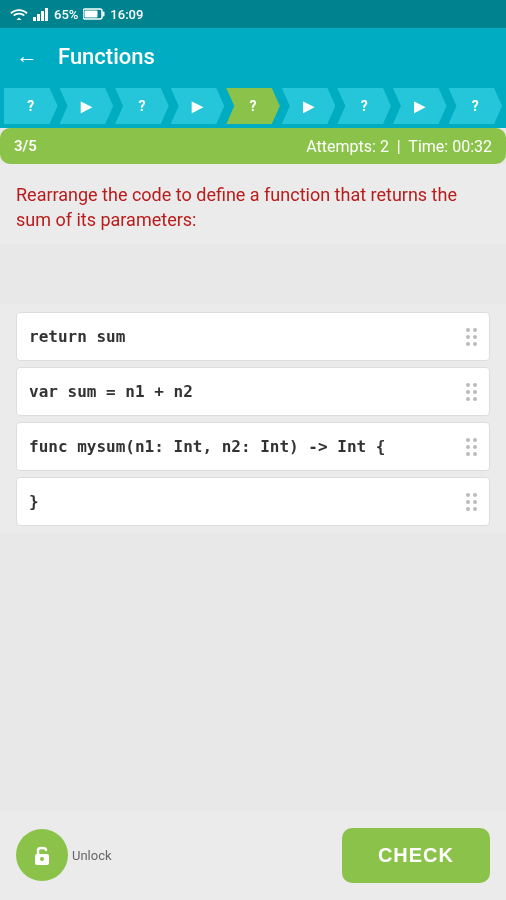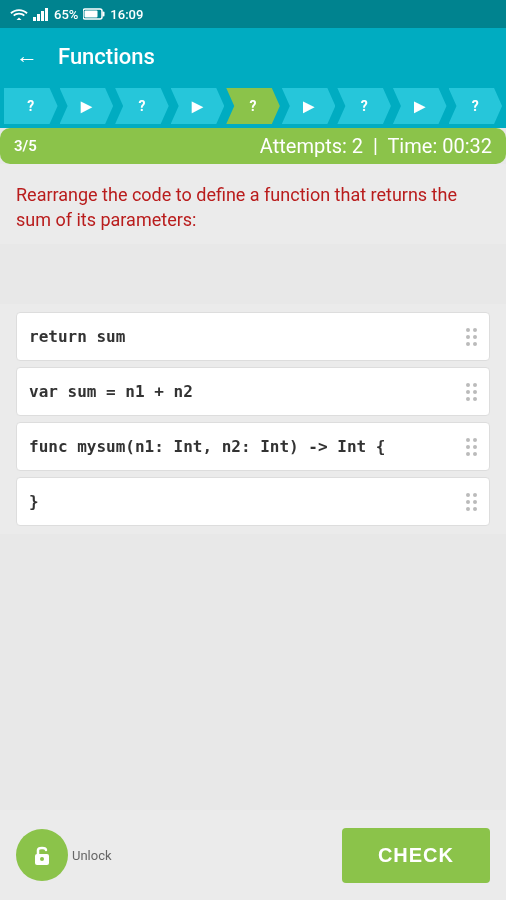--- a/index.html
+++ b/index.html
@@ -106,21 +106,21 @@
       padding: 0 14px;
       border-radius: 10px;
     }
     .info-progress {
       color: white;
       font-size: 15px;
       font-weight: 600;
     }
     .info-stats {
       color: white;
-      font-size: 20px;
+      font-size: 16px;
     }
 
     
     .question-area {
       width: 100%;
       padding: 18px 16px 12px 16px;
       background: #ebebeb;
     }
     .question-text {
       font-size: 18px;
@@ -203,21 +203,21 @@
       color: white;
     }
     .action-label {
       font-size: 13px;
       color: #666;
     }
     .check-btn {
       background: #8bc34a;
       color: white;
       border: none;
-      border-radius: 4px;
+      border-radius: 10px;
       padding: 16px 36px;
       font-size: 20px;
       font-weight: bold;
       cursor: pointer;
       letter-spacing: 1px;
     }
   </style>
 </head>
 <body>
 

